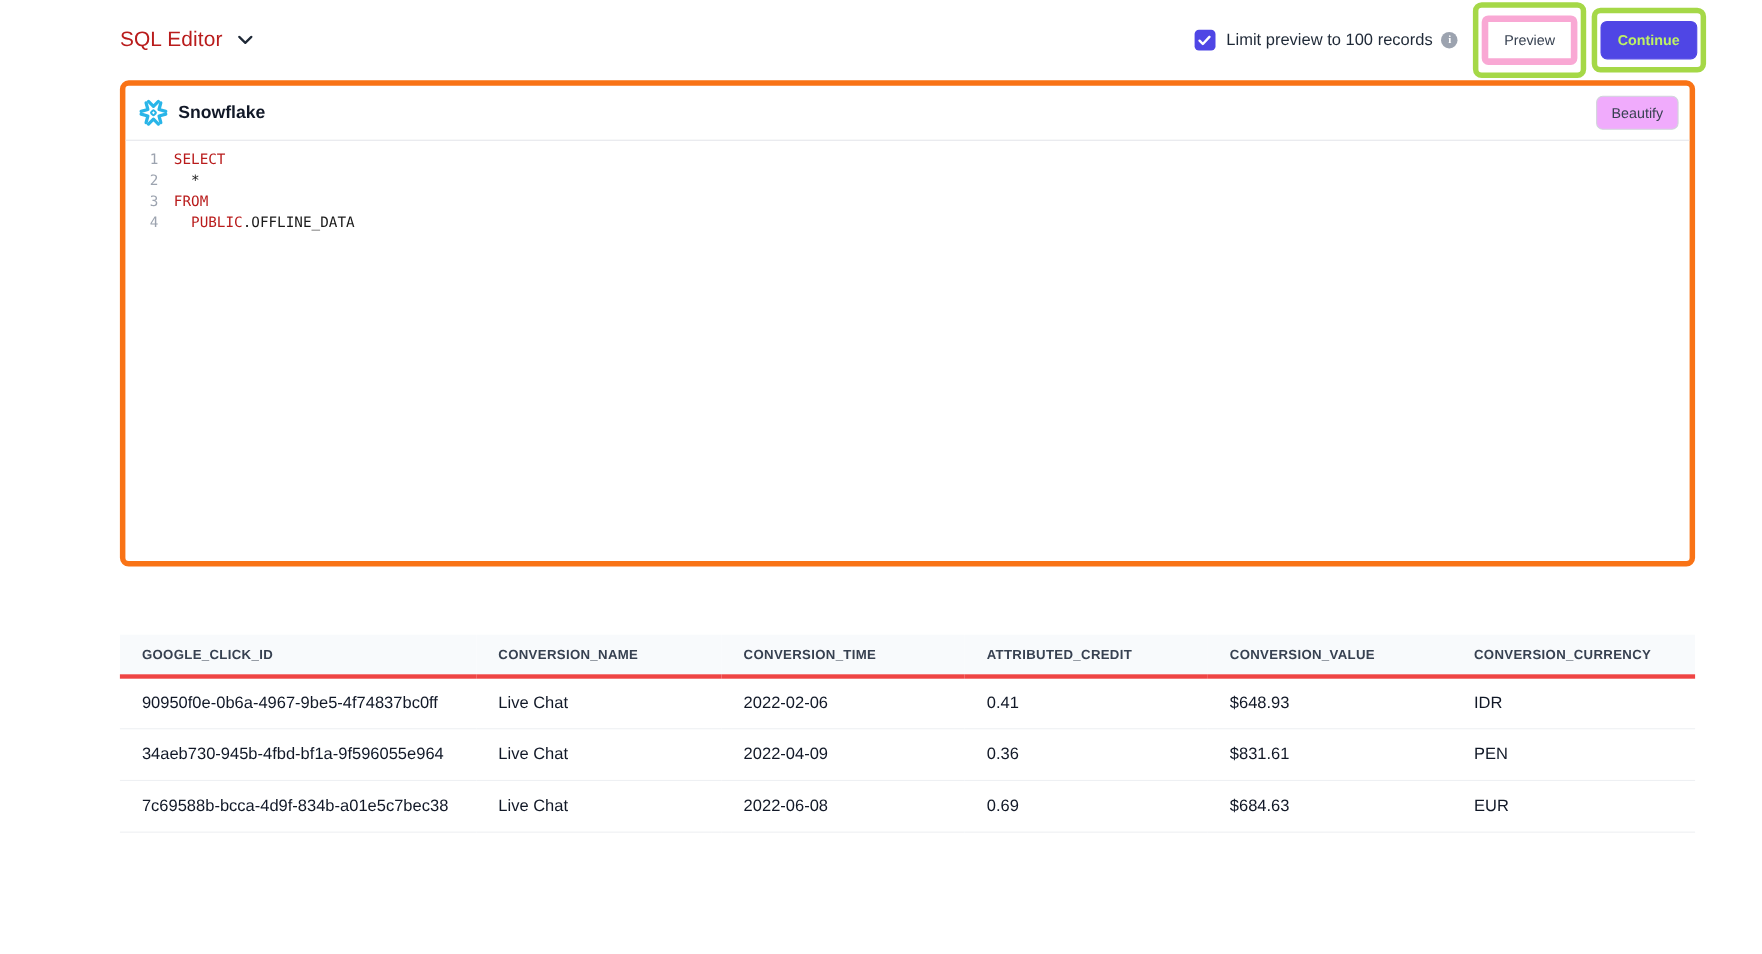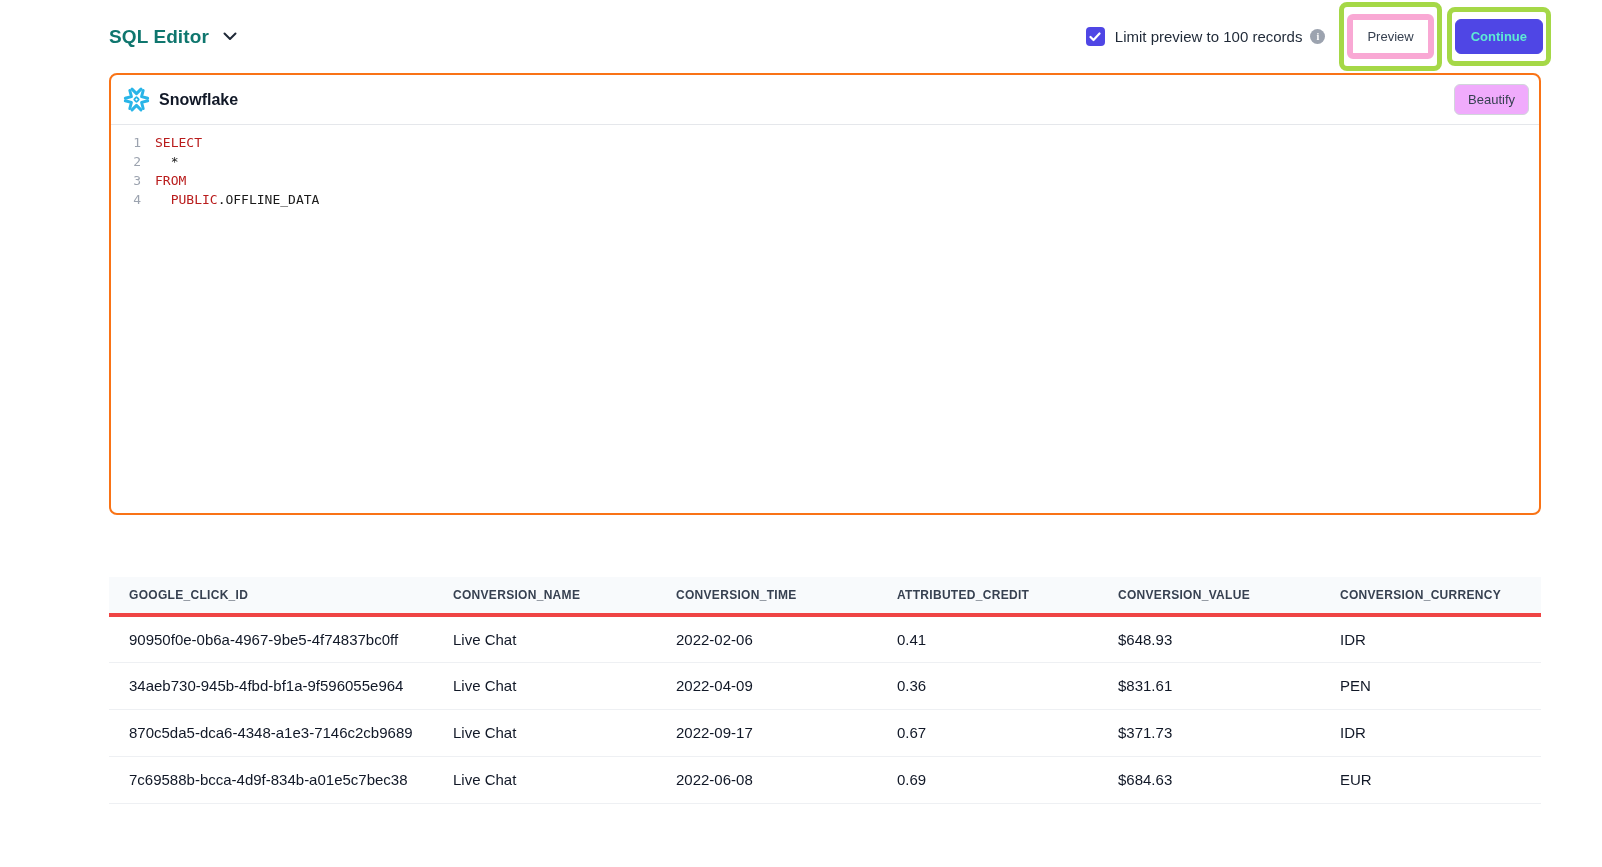--- a/index.html
+++ b/index.html
@@ -2,39 +2,39 @@
 <html><head>
 <meta charset="utf-8">
 <style>
   * { margin:0; padding:0; box-sizing:border-box; }
   html,body { width:1602px; height:867px; overflow:hidden; background:#ffffff;
     font-family:"Liberation Sans", sans-serif; color:#1f2937; }
 
   
   .topbar { position:relative; height:73px; }
   .title-wrap { position:absolute; left:109px; top:0; height:73px; display:flex; align-items:center; gap:12px; }
-  .page-title { font-size:19px; font-weight:700; color:#0f766e; letter-spacing:.1px; }
+  .page-title { font-size:19px; font-weight:400; color:#b91c1c; letter-spacing:.1px; }
   .chevron-btn { display:flex; align-items:center; cursor:pointer; background:none; border:none; padding:2px; }
   .controls { position:absolute; right:51px; top:0; height:73px; display:flex; align-items:center; }
   .limit-group { display:flex; align-items:center; margin-right:14px; }
   .checkbox { width:19px; height:19px; border-radius:4px; background:#4f46e5; display:flex;
     align-items:center; justify-content:center; cursor:pointer; flex:0 0 auto; }
   .limit-label { font-size:15px; color:#1f2937; margin-left:10px; }
   .info-icon { width:15px; height:15px; border-radius:50%; background:#9ca3af; color:#ffffff;
     font-size:10px; font-weight:700; display:flex; align-items:center; justify-content:center;
     margin-left:8px; font-family:"Liberation Serif", serif; cursor:pointer; }
   .annot-box { border:5px solid #a5d847; border-radius:8px; padding:7px 3px; display:flex;
     align-items:center; justify-content:center; background:transparent; }
   .annot-box + .annot-box { margin-left:5px; }
   .btn { font-size:13px; border-radius:6px; cursor:pointer; font-family:"Liberation Sans", sans-serif; }
   .btn-secondary { background:#ffffff; color:#374151; border:6px solid #f9a8d4; padding:9px 14px; font-weight:400; }
-  .btn-primary { background:#4f46e5; color:#5eead4; border:1px solid #4f46e5; padding:9px 15px; font-weight:700; }
+  .btn-primary { background:#4f46e5; color:#bef264; border:1px solid #4f46e5; padding:9px 15px; font-weight:700; }
 
   
-  .editor-panel { margin:0 61px 0 109px; width:1432px; height:442px; border:2px solid #f97316;
+  .editor-panel { margin:0 61px 0 109px; width:1432px; height:442px; border:5px solid #f97316;
     border-radius:8px; overflow:hidden; background:#ffffff; }
   .editor-header { height:50px; border-bottom:1px solid #e5e7eb; display:flex; align-items:center; padding:0 10px 0 12px; }
   .connector-name { font-size:16px; font-weight:600; color:#111827; margin-left:9px; }
   .editor-header .spacer { flex:1; }
   .btn-beautify { background:#f0abfc; color:#374151; border:1px solid #d1d5db; padding:7px 13px; border-radius:6px;margin-left:32px; }
   .code-area { padding:8px 0 0 0; height:391px; cursor:text; }
   .code-line { display:flex; font-family:"DejaVu Sans Mono","Liberation Mono", monospace;
     font-size:13px; line-height:19px; white-space:pre; }
   .gutter { width:30px; text-align:right; color:#9ca3af; flex:0 0 auto; padding-right:0; user-select:none; }
   .code-text { padding-left:14px; color:#1a1a1a; }
@@ -158,28 +158,20 @@
         </tr>
         <tr>
           <td>34aeb730-945b-4fbd-bf1a-9f596055e964</td>
           <td>Live Chat</td>
           <td>2022-04-09</td>
           <td>0.36</td>
           <td>$831.61</td>
           <td>PEN</td>
         </tr>
         <tr>
-          <td>870c5da5-dca6-4348-a1e3-7146c2cb9689</td>
-          <td>Live Chat</td>
-          <td>2022-09-17</td>
-          <td>0.67</td>
-          <td>$371.73</td>
-          <td>IDR</td>
-        </tr>
-        <tr>
           <td>7c69588b-bcca-4d9f-834b-a01e5c7bec38</td>
           <td>Live Chat</td>
           <td>2022-06-08</td>
           <td>0.69</td>
           <td>$684.63</td>
           <td>EUR</td>
         </tr>
       </tbody>
   </table>
 </div>

